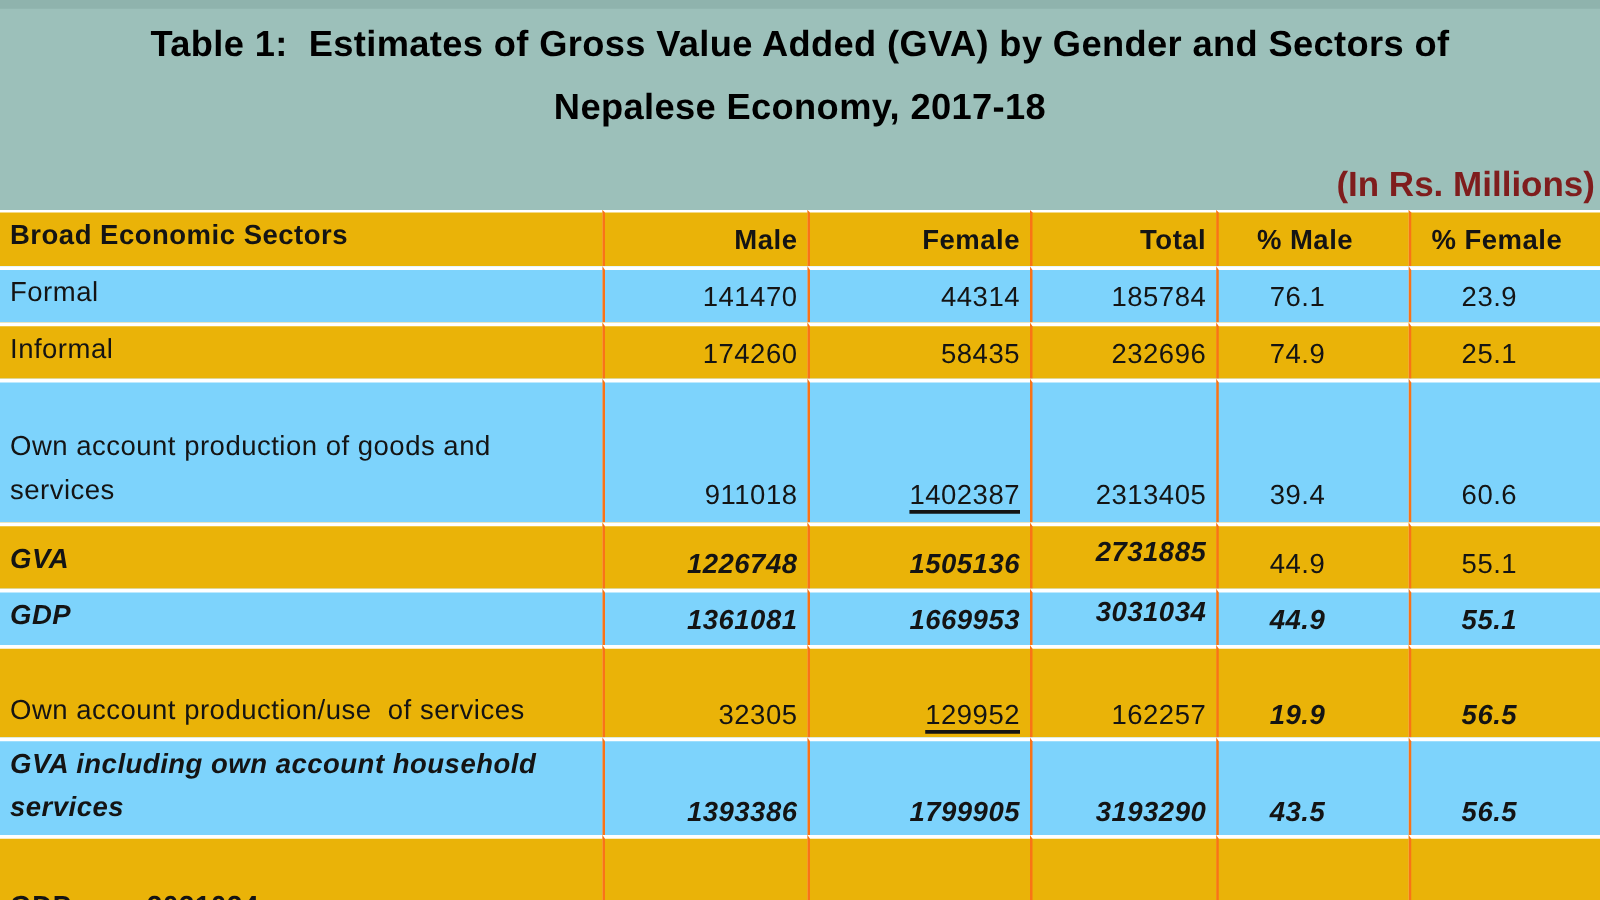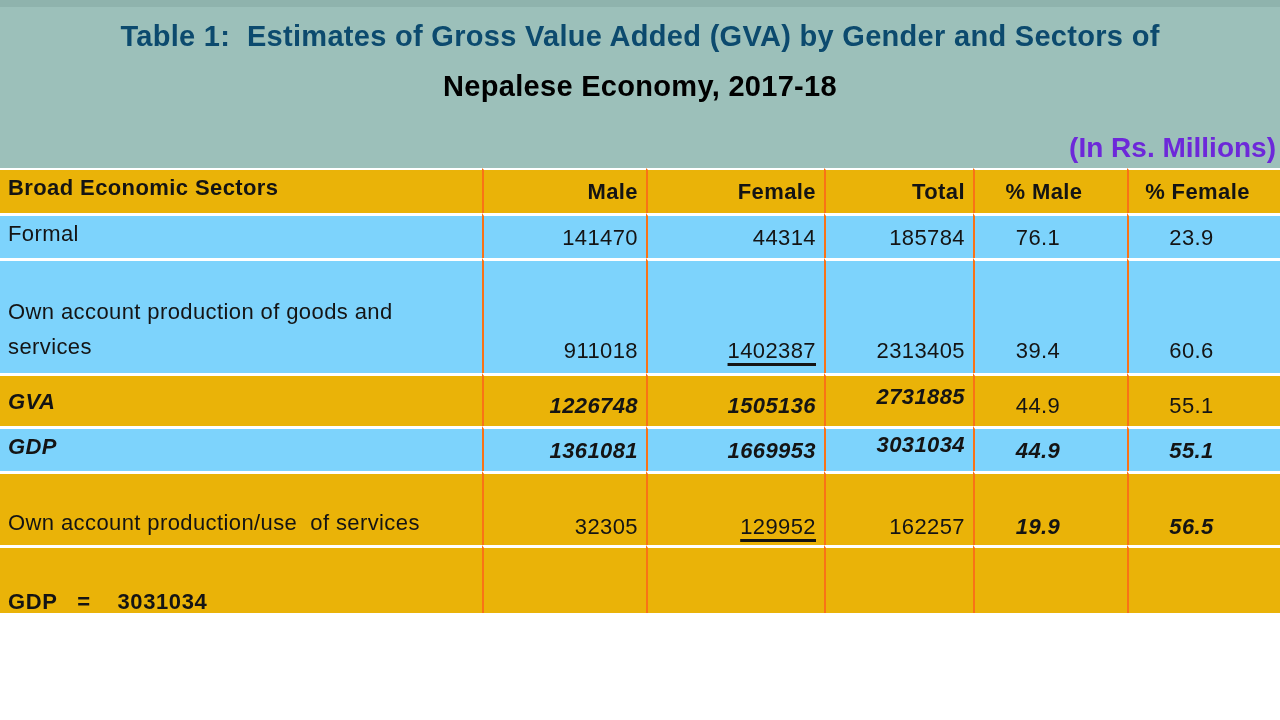--- a/index.html
+++ b/index.html
@@ -13,29 +13,29 @@
     position:relative;width:1280px;height:168px;
     background:#9cc0ba;box-sizing:border-box;
   }
   .title-topbar{
     position:absolute;top:0;left:0;width:1280px;height:7px;
     background:#8fb3ad;
   }
   .title-line1{
     padding-top:20px;text-align:center;
     font-size:29px;font-weight:bold;letter-spacing:.3px;
-    white-space:pre;color:#0c4a6e;
+    white-space:pre;color:#000000;
   }
   .title-line2{
     margin-top:17px;text-align:center;
     font-size:29px;font-weight:bold;letter-spacing:.3px;color:#000000;
   }
   .units-note{
     position:absolute;right:4px;bottom:4px;
-    font-size:28px;font-weight:bold;color:#6d28d9;
+    font-size:28px;font-weight:bold;color:#7f1d1d;
   }
   
   table{
     width:1280px;table-layout:fixed;border-collapse:separate;border-spacing:0;
   }
   td,th{
     box-sizing:border-box;overflow:hidden;
     font-size:22px;font-weight:normal;letter-spacing:.4px;
     vertical-align:bottom;padding:0 8px 7px 8px;
     border-top:3px solid #ffffff;
@@ -88,20 +88,28 @@
   </thead>
   <tbody>
     <tr class="light" style="height:42px">
       <td class="col-label">Formal</td>
       <td class="col-num">141470</td>
       <td class="col-num">44314</td>
       <td class="col-num">185784</td>
       <td class="col-pct">76.1</td>
       <td class="col-pct">23.9</td>
     </tr>
+    <tr class="shaded" style="height:42px">
+      <td class="col-label">Informal</td>
+      <td class="col-num">174260</td>
+      <td class="col-num">58435</td>
+      <td class="col-num">232696</td>
+      <td class="col-pct">74.9</td>
+      <td class="col-pct">25.1</td>
+    </tr>
     <tr class="light" style="height:115px">
       <td class="col-label pb9">Own account production of goods and
 services</td>
       <td class="col-num pb9">911018</td>
       <td class="col-num pb9 ul">1402387</td>
       <td class="col-num pb9">2313405</td>
       <td class="col-pct pb9">39.4</td>
       <td class="col-pct pb9">60.6</td>
     </tr>
     <tr class="shaded" style="height:53px">
@@ -121,20 +129,29 @@
       <td class="col-pct bi">55.1</td>
     </tr>
     <tr class="shaded" style="height:74px">
       <td class="col-label pb5">Own account production/use  of services</td>
       <td class="col-num pb5">32305</td>
       <td class="col-num pb5 ul">129952</td>
       <td class="col-num pb5">162257</td>
       <td class="col-pct pb5 bi">19.9</td>
       <td class="col-pct pb5 bi">56.5</td>
     </tr>
+    <tr class="light" style="height:76px">
+      <td class="col-label bi pb5">GVA including own account household
+services</td>
+      <td class="col-num bi pb5">1393386</td>
+      <td class="col-num bi pb5">1799905</td>
+      <td class="col-num bi pb5">3193290</td>
+      <td class="col-pct bi pb5">43.5</td>
+      <td class="col-pct bi pb5">56.5</td>
+    </tr>
     <tr class="shaded footer-row" style="height:68px">
       <td class="col-label footer-note">GDP   =    3031034</td>
       <td></td>
       <td></td>
       <td></td>
       <td></td>
       <td></td>
     </tr>
   </tbody>
 </table>

